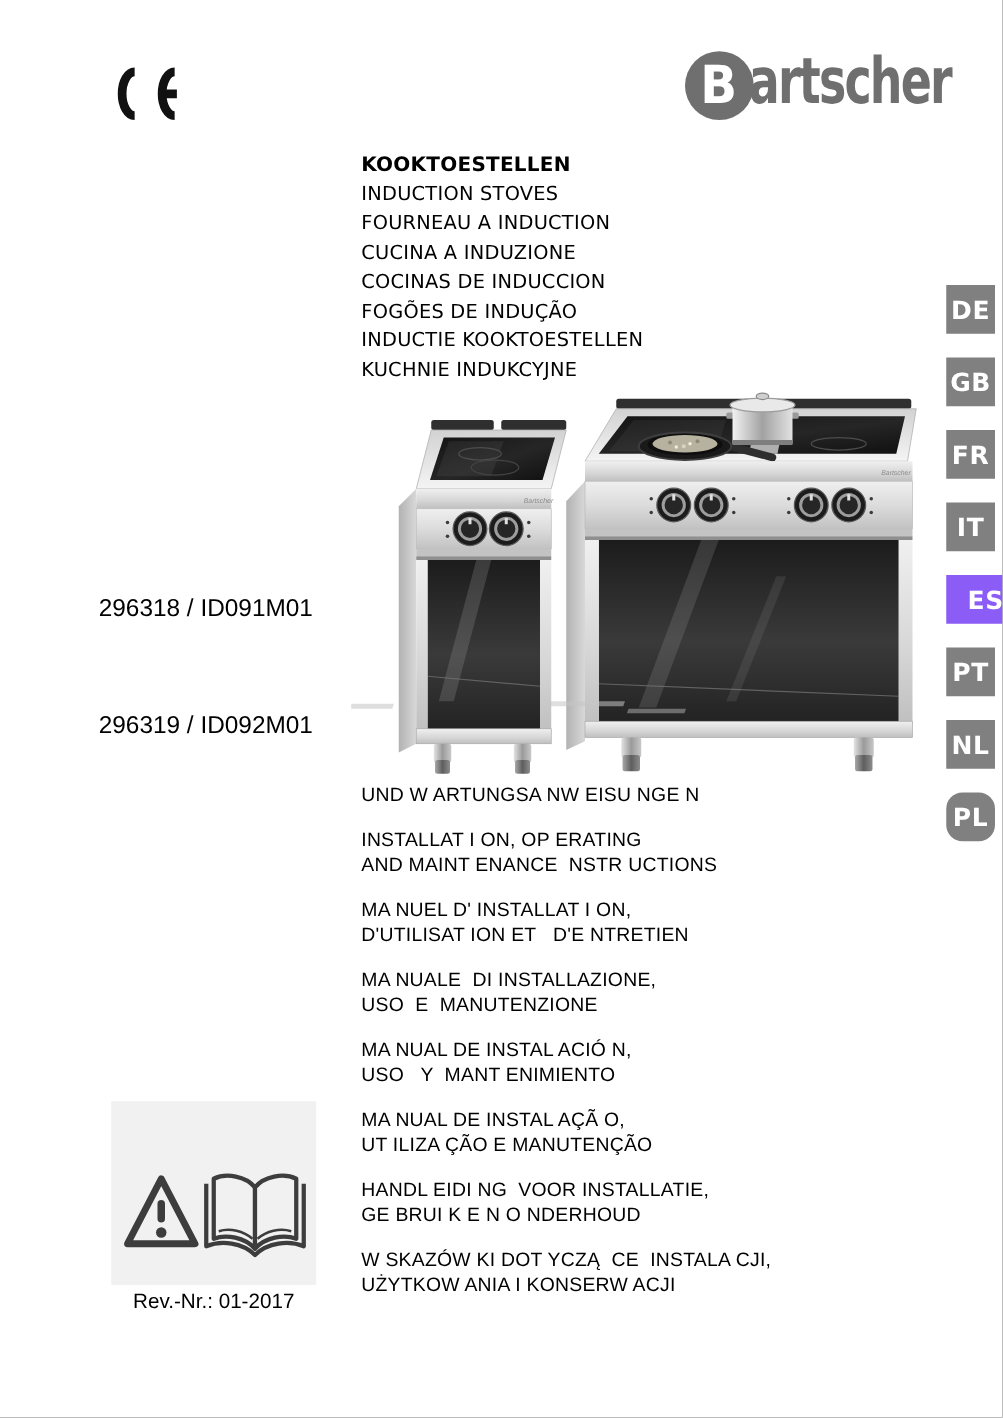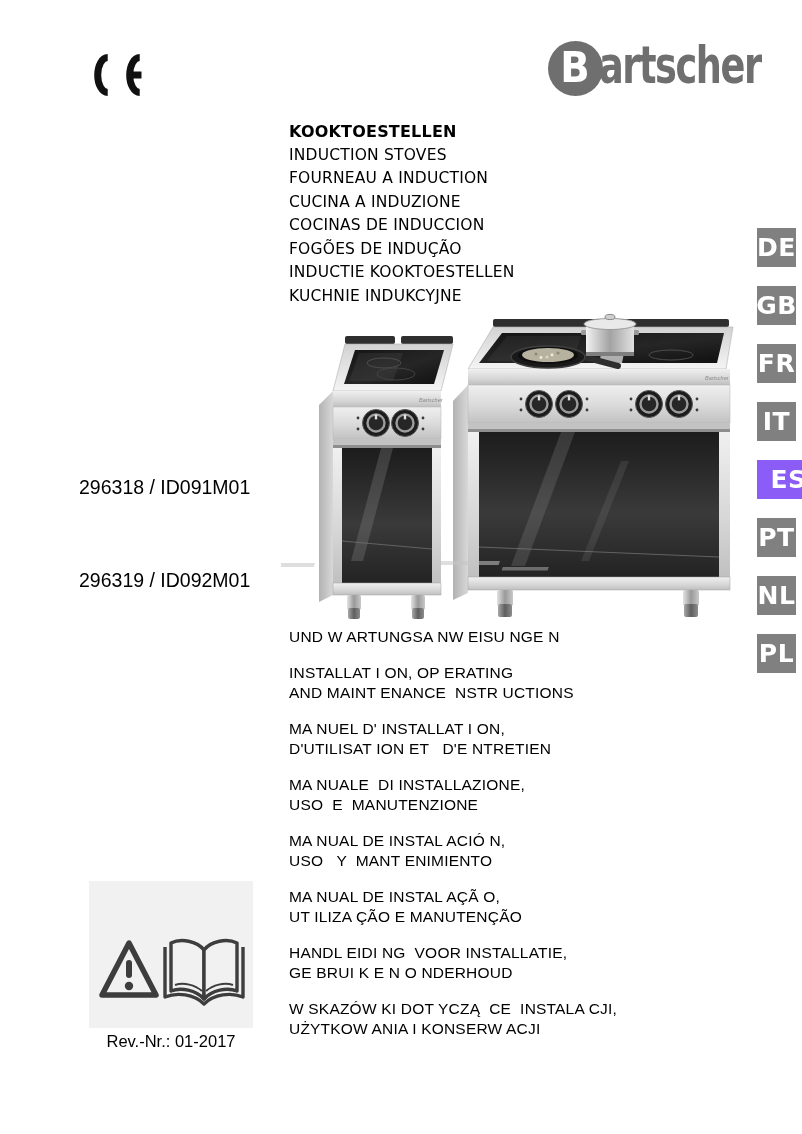--- a/index.html
+++ b/index.html
@@ -26,21 +26,21 @@
     white-space:pre;
   }
   
   .titles{position:absolute;left:289px;top:120px;font-family:"DejaVu Sans",sans-serif;}
   .title-line{font-size:15.5px;line-height:23.5px;letter-spacing:.2px;white-space:pre;}
   .title-line.main{font-weight:700;font-size:16px;}
   
   .lang-col{position:absolute;left:757px;top:228px;display:flex;flex-direction:column;gap:19px;}
   .lang-tab{
     width:39px;height:39px;background:#808080;color:#fff;
-    font-family:"DejaVu Sans",sans-serif;font-weight:700;font-size:25px;
+    font-family:"DejaVu Sans",sans-serif;font-weight:700;font-size:20px;
     display:flex;align-items:center;justify-content:center;letter-spacing:.5px;
   }
   
   .models{position:absolute;left:79px;top:410px;font-weight:400;font-size:19.5px;line-height:31px;white-space:pre;}
   
   .product{position:absolute;left:281px;top:311px;width:465px;height:310px;}
   
   .instructions{position:absolute;left:289px;top:627px;}
   .instr-group{margin-bottom:15px;}
   .instr-line{font-size:15.5px;line-height:20.5px;letter-spacing:.2px;white-space:pre;}
@@ -80,21 +80,21 @@
   </div>
 
   <div class="lang-col">
     <div class="lang-tab" style="background-color: rgb(128, 128, 128);">DE</div>
     <div class="lang-tab" style="background-color: rgb(128, 128, 128);">GB</div>
     <div class="lang-tab" style="background-color: rgb(128, 128, 128);">FR</div>
     <div class="lang-tab" style="background-color: rgb(128, 128, 128);">IT</div>
     <div class="lang-tab" style="background-color: #8b5cf6; padding-left: 12px;">ES</div>
     <div class="lang-tab" style="background-color: rgb(128, 128, 128);">PT</div>
     <div class="lang-tab" style="background-color: rgb(128, 128, 128);">NL</div>
-    <div class="lang-tab" style="background-color: rgb(128, 128, 128);">PL</div>
+    <div class="lang-tab" style="background-color: rgb(128, 128, 128); border-radius: 13px;">PL</div>
   </div>
 
   <div class="models">
     <div>296318 / ID091M01</div>
     <div>296319 / ID092M01</div>
   </div>
 
   <svg class="product" viewBox="0 0 465 310">
     <defs>
       <linearGradient id="steelV" x1="0" y1="0" x2="0" y2="1">

